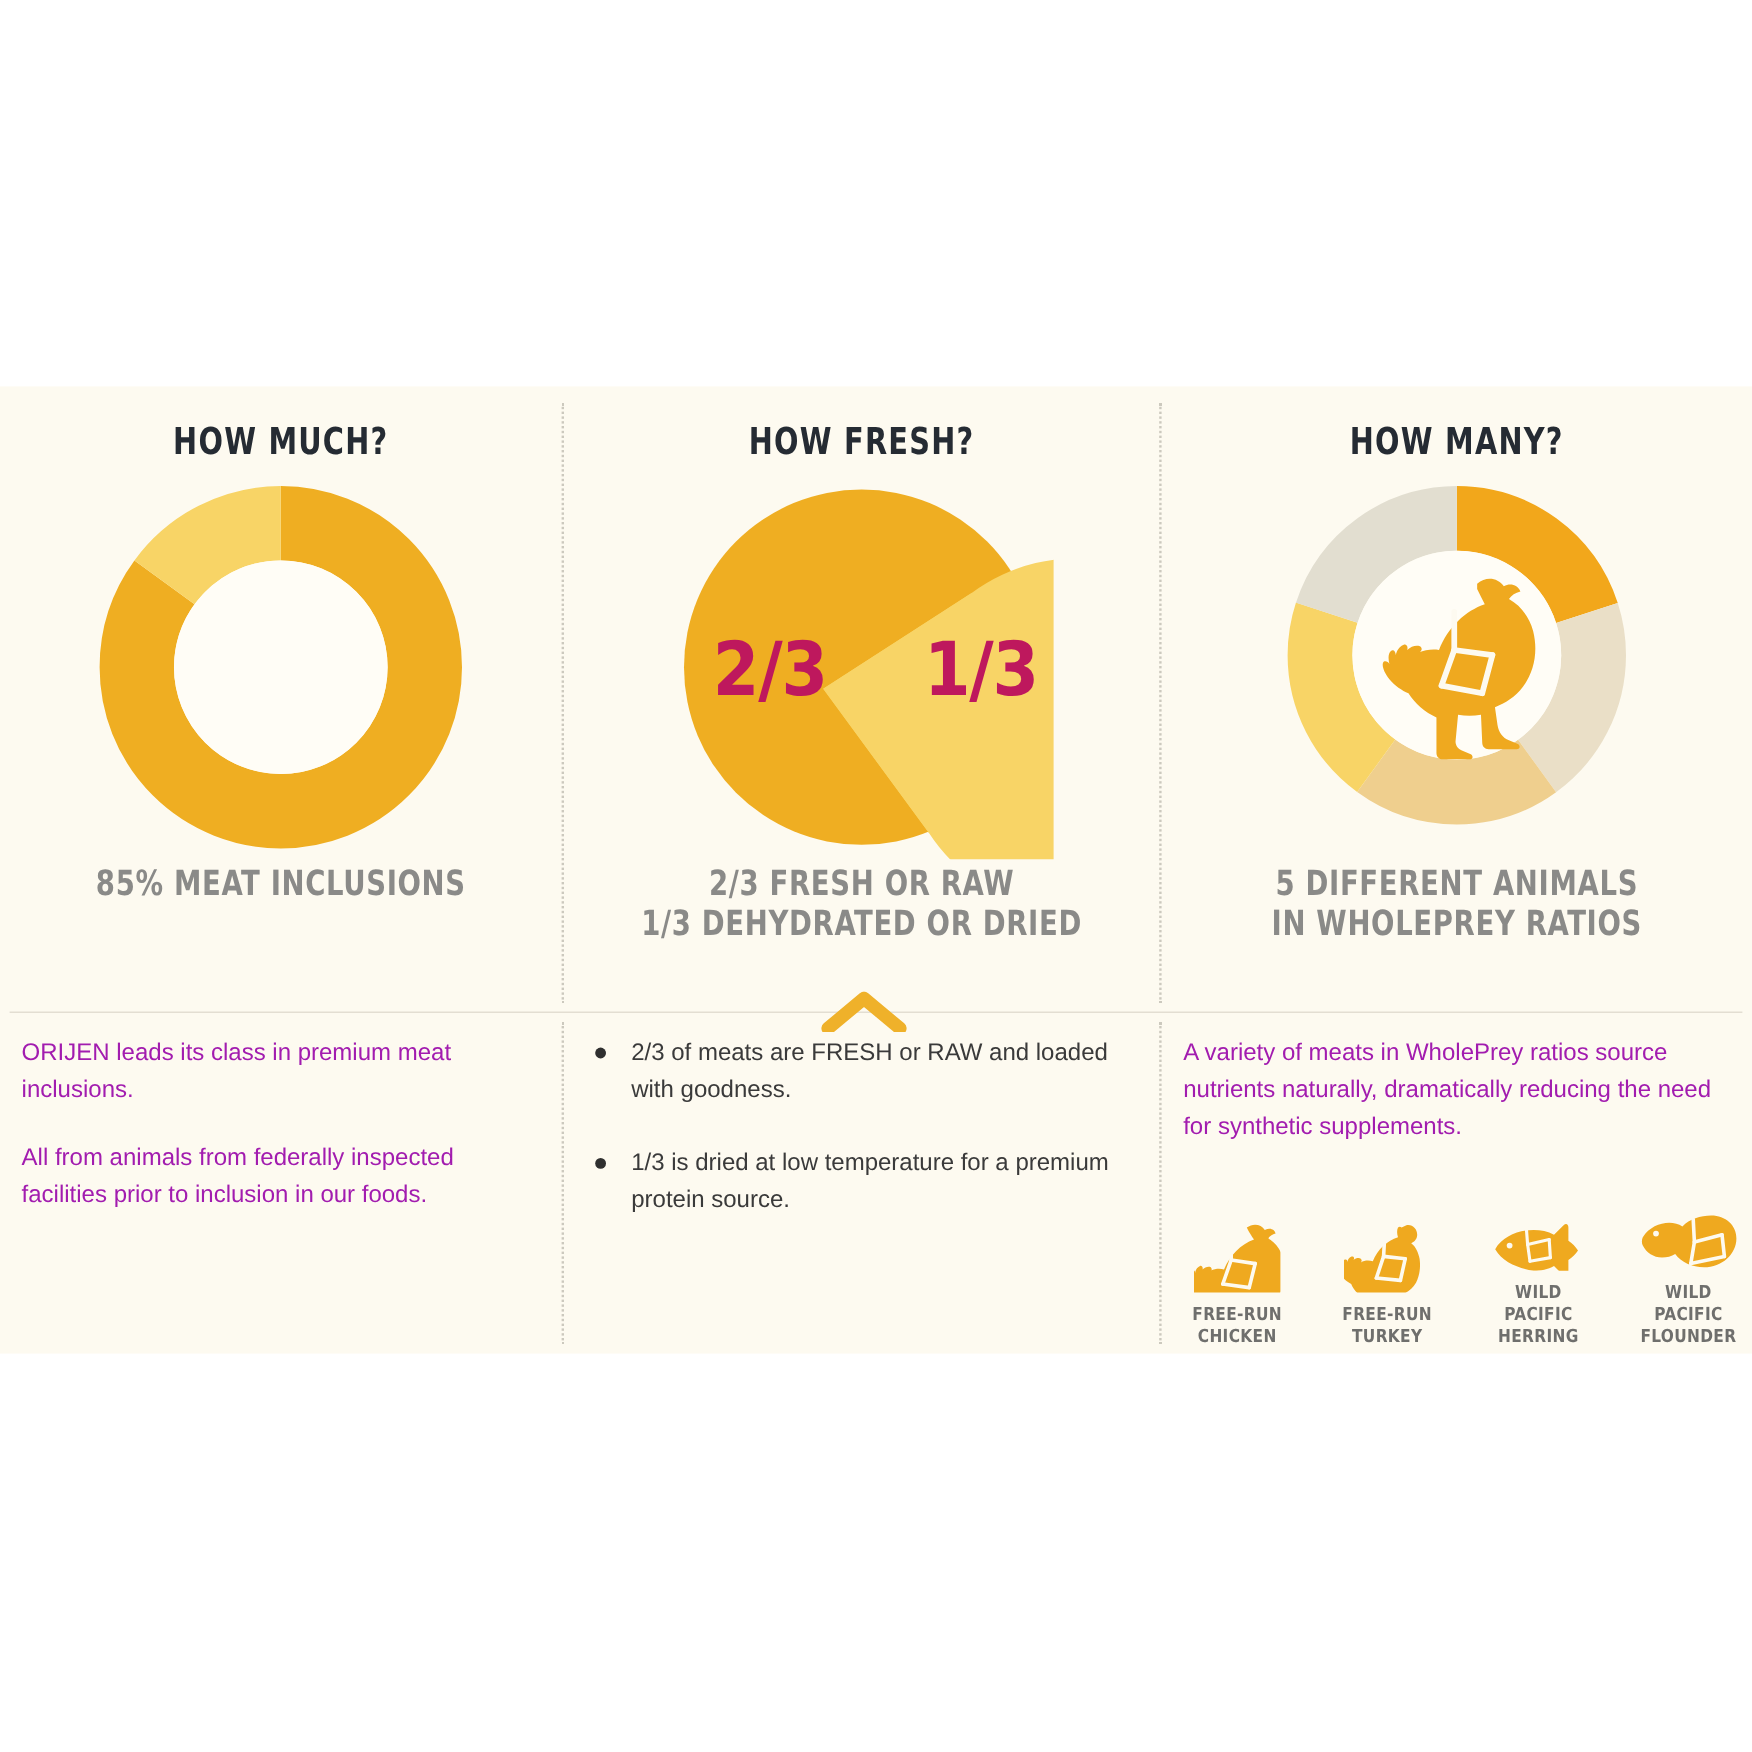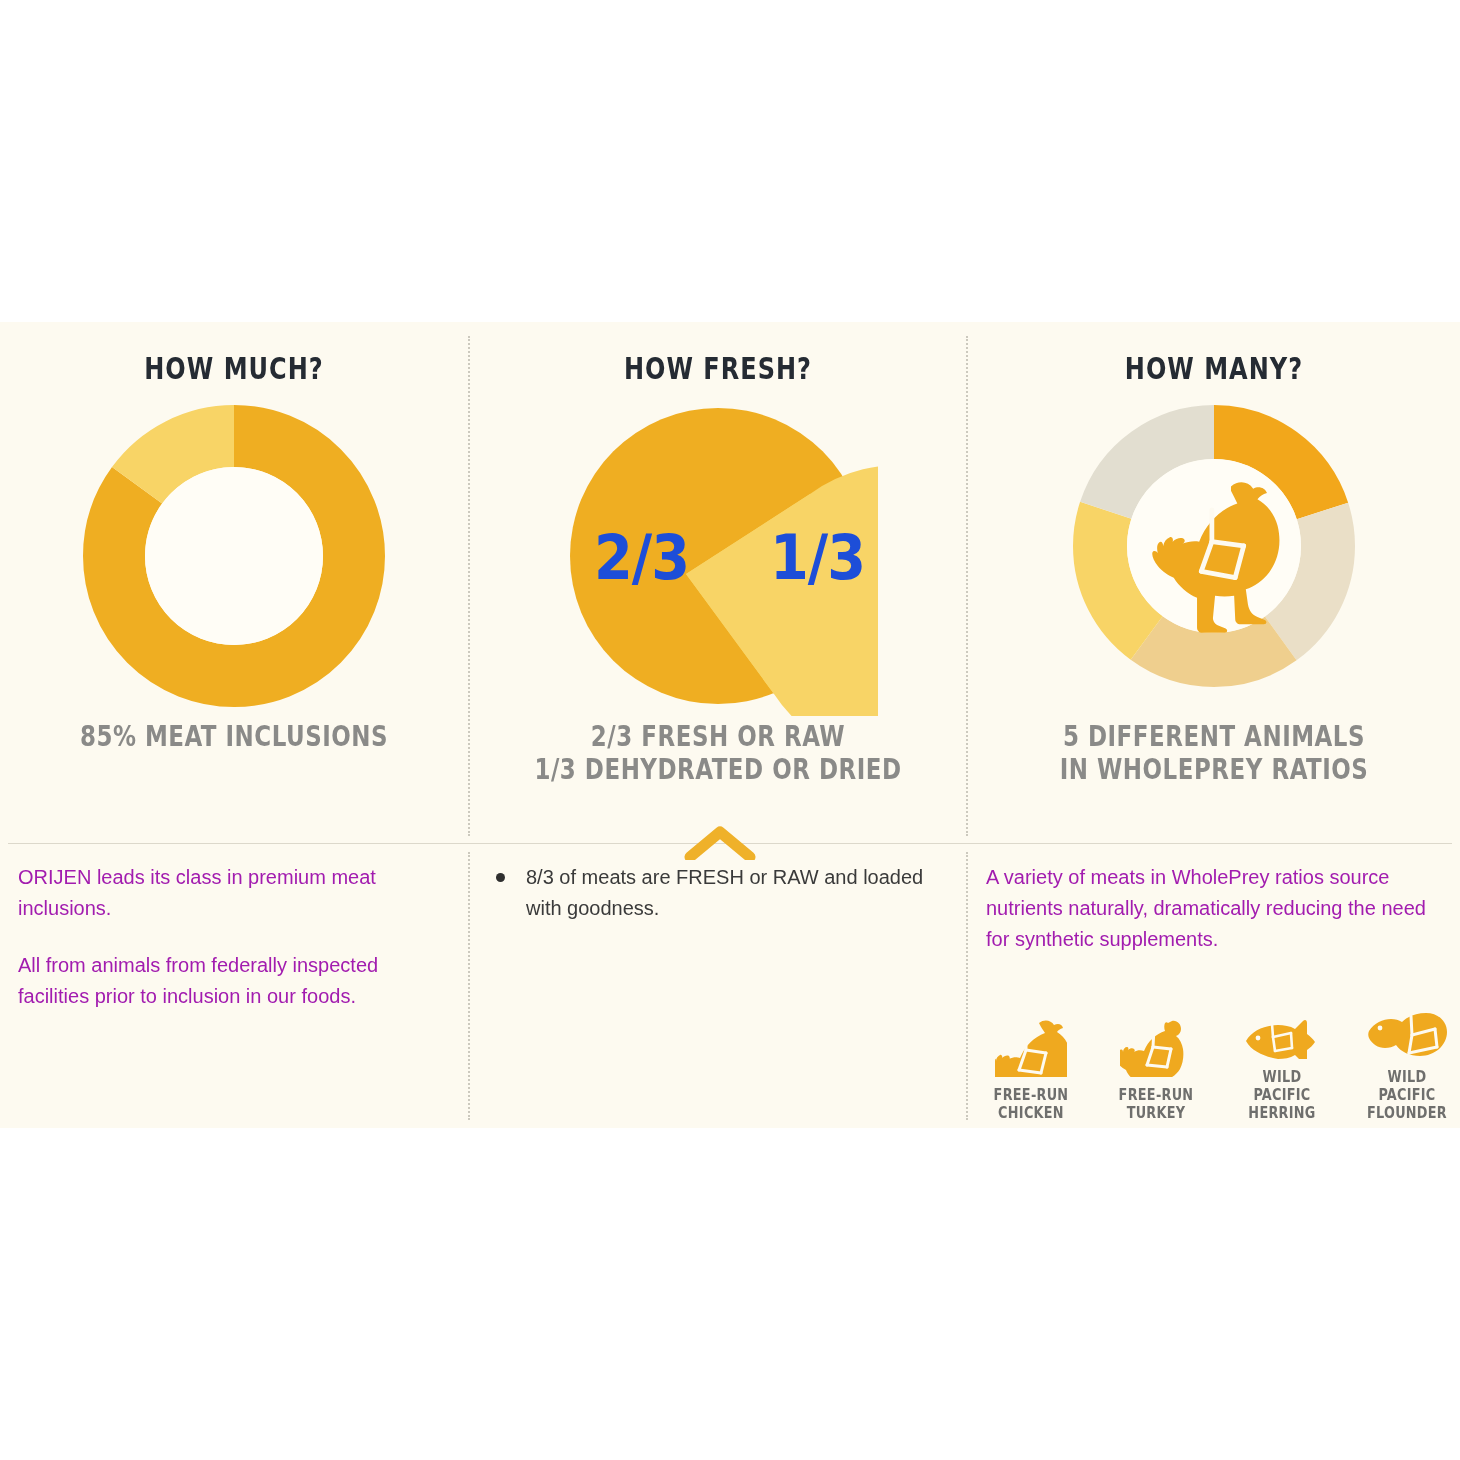--- a/index.html
+++ b/index.html
@@ -73,21 +73,21 @@
     font-family:"Liberation Sans Narrow","DejaVu Sans Condensed","Liberation Sans",sans-serif;
     font-weight:700;font-size:86px;color:#3b3b3b;
     letter-spacing:-1px;
     white-space:nowrap;
   }
   .donut-center .pct{font-size:58px;vertical-align:28px;margin-left:-2px;}
 
   .slice-lbl{
     position:absolute;
     font-family:"Liberation Sans Narrow","DejaVu Sans Condensed","Liberation Sans",sans-serif;
-    font-weight:700;font-size:62px;color:#1d4ed8;
+    font-weight:700;font-size:62px;color:#be185d;
     letter-spacing:-1px;
   }
 
   
   .bcol{position:absolute;top:862px;}
   .bcol.b1{left:18px;width:420px;}
   .bcol.b2{left:490px;width:460px;}
   .bcol.b3{left:986px;width:466px;}
 
   .body-p{
@@ -207,21 +207,22 @@
     <div class="caption" style="margin-top:0;">IN WHOLEPREY RATIOS</div>
   </div>
 
   <div class="bcol b1">
     <p class="body-p">ORIJEN leads its class in premium meat inclusions.</p>
     <p class="body-p">All from animals from federally inspected facilities prior to inclusion in our foods.</p>
   </div>
 
   <div class="bcol b2">
     <ul class="bul">
-      <li><span class="dot"></span><span>8/3 of meats are FRESH or RAW and loaded with goodness.</span></li>
+      <li><span class="dot"></span><span>2/3 of meats are FRESH or RAW and loaded with goodness.</span></li>
+      <li><span class="dot"></span><span>1/3 is dried at low temperature for a premium protein source.</span></li>
     </ul>
   </div>
 
   <div class="bcol b3">
     <p class="body-p">A variety of meats in WholePrey ratios source nutrients naturally, dramatically reducing the need for synthetic supplements.</p>
 
     <div class="icon-row">
 
       <div class="icon-cell">
         <div class="glyph">

